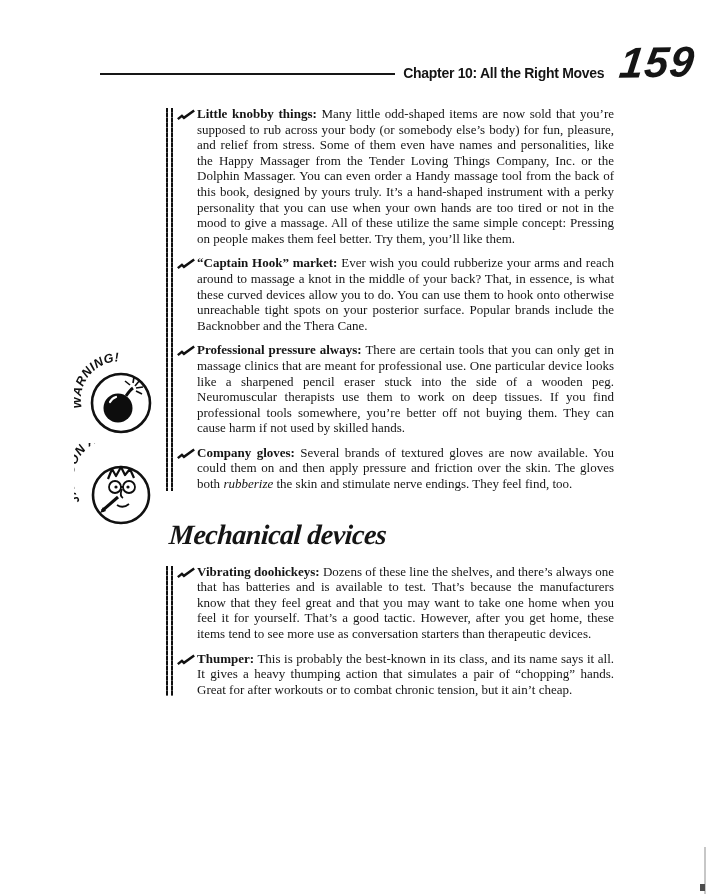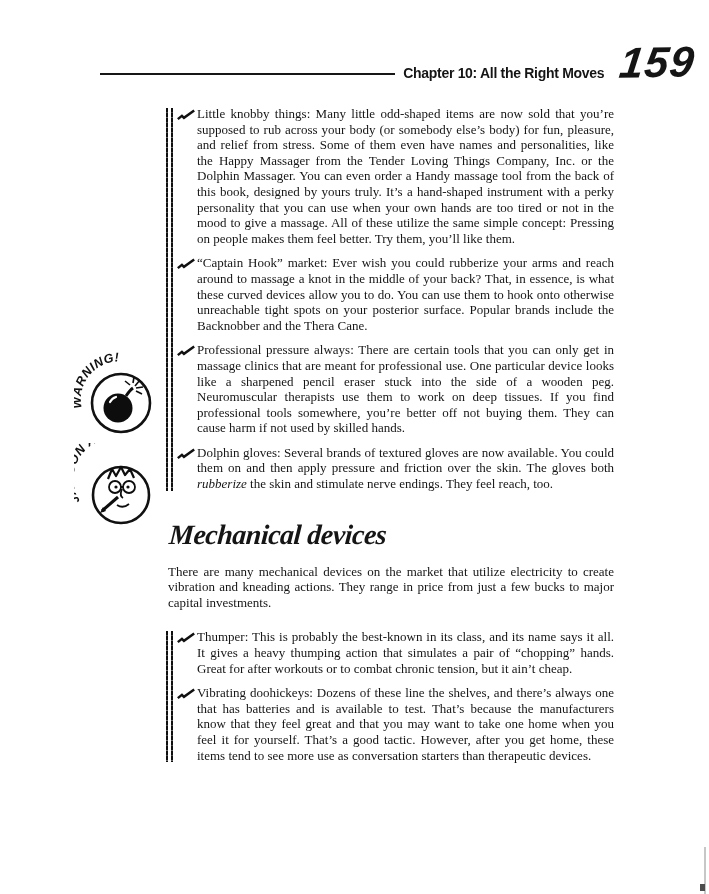--- a/index.html
+++ b/index.html
@@ -33,21 +33,21 @@
     position:absolute; left:-2px; top:2px; bottom:1px; width:7px;
     display:flex; justify-content:space-between;
   }
   .vbar i {
     display:block; width:2.4px;
     background:repeating-linear-gradient(180deg,#101010 0 4px,#4a4a4a 4px 5px,#101010 5px 9px,#6b6b6b 9px 10px);
   }
   .tick-item { position:relative; padding-left:29px; margin-bottom:9px; }
   .tick-item:last-child { margin-bottom:0; }
   .check { position:absolute; left:9px; top:3px; width:18px; height:12px; }
-  .lead { font-weight:normal; }
+  .lead { font-weight:bold; }
   
   .section-heading {
     margin-top:27px; margin-bottom:13px;
     font-family:"Liberation Serif", serif; font-weight:bold; font-style:italic;
     font-size:28px; letter-spacing:-0.5px; transform:skewX(-4deg);
     transform-origin:left bottom;
   }
   .intro { margin-bottom:19px; }
   
   .margin-icon { position:absolute; left:74px; }
@@ -142,51 +142,50 @@
             <path d="M1 12 L6 8 L8.5 10.5 L21 1.5" fill="none" stroke="#111" stroke-width="3"></path>
           </svg>
         <span class="lead">Professional pressure always:</span>
         <span>There are certain tools that you can only get in massage clinics that are meant for professional use. One particular device looks like a sharpened pencil eraser stuck into the side of a wooden peg. Neuromuscular therapists use them to work on deep tissues. If you find professional tools somewhere, you’re better off not buying them. They can cause harm if not used by skilled hands.</span>
       </div>
 
       <div class="tick-item">
         <svg class="check" viewBox="0 0 22 14">
             <path d="M1 12 L6 8 L8.5 10.5 L21 1.5" fill="none" stroke="#111" stroke-width="3"></path>
           </svg>
-        <span class="lead">Dolphin gloves:</span>
+        <span class="lead">Company gloves:</span>
         <span>Several brands of textured gloves are now available. You could them on and then apply pressure and friction over the skin. The gloves both</span>
         <i>rubberize</i>
-        <span>the skin and stimulate nerve endings. They feel reach, too.</span>
+        <span>the skin and stimulate nerve endings. They feel find, too.</span>
       </div>
     </div>
 
     <h2 class="section-heading">Mechanical devices</h2>
 
-    <p class="intro body-text">There are many mechanical devices on the market that utilize electricity to create vibration and kneading actions. They range in price from just a few bucks to major capital investments.</p>
 
     <div class="tick-list body-text">
       <div class="vbar">
           <i></i>
           <i></i>
         </div>
 
       <div class="tick-item">
         <svg class="check" viewBox="0 0 22 14">
             <path d="M1 12 L6 8 L8.5 10.5 L21 1.5" fill="none" stroke="#111" stroke-width="3"></path>
           </svg>
-        <span class="lead">Thumper:</span>
-        <span>This is probably the best-known in its class, and its name says it all. It gives a heavy thumping action that simulates a pair of “chopping” hands. Great for after workouts or to combat chronic tension, but it ain’t cheap.</span>
+        <span class="lead">Vibrating doohickeys:</span>
+        <span>Dozens of these line the shelves, and there’s always one that has batteries and is available to test. That’s because the manufacturers know that they feel great and that you may want to take one home when you feel it for yourself. That’s a good tactic. However, after you get home, these items tend to see more use as conversation starters than therapeutic devices.</span>
       </div>
 
       <div class="tick-item">
         <svg class="check" viewBox="0 0 22 14">
             <path d="M1 12 L6 8 L8.5 10.5 L21 1.5" fill="none" stroke="#111" stroke-width="3"></path>
           </svg>
-        <span class="lead">Vibrating doohickeys:</span>
-        <span>Dozens of these line the shelves, and there’s always one that has batteries and is available to test. That’s because the manufacturers know that they feel great and that you may want to take one home when you feel it for yourself. That’s a good tactic. However, after you get home, these items tend to see more use as conversation starters than therapeutic devices.</span>
+        <span class="lead">Thumper:</span>
+        <span>This is probably the best-known in its class, and its name says it all. It gives a heavy thumping action that simulates a pair of “chopping” hands. Great for after workouts or to combat chronic tension, but it ain’t cheap.</span>
       </div>
     </div>
 
   </div>
 
   <div class="edge-line"></div>
   <div class="edge-mark"></div>
 
 </div>
 

